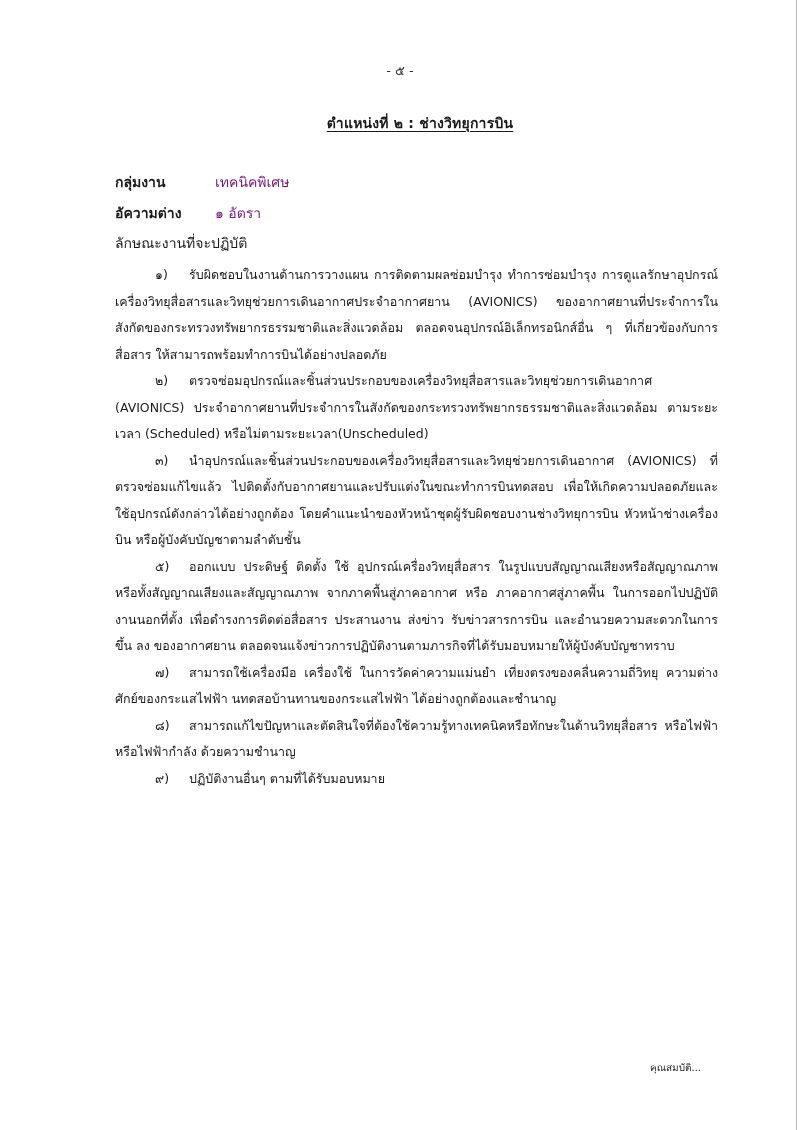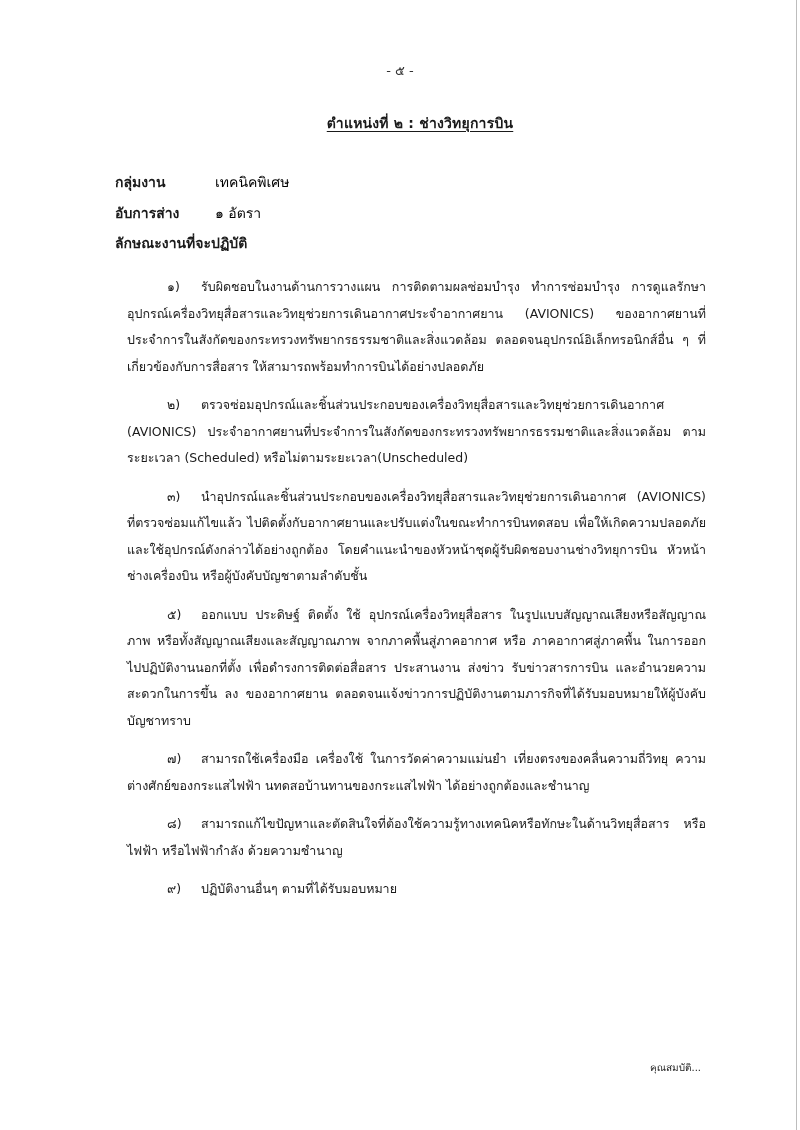--- a/index.html
+++ b/index.html
@@ -56,40 +56,40 @@
     left: 115px;
     font-size: 14px;
     display: flex;
   }
   .field-label {
     width: 100px;
     font-weight: bold;
   }
   .field-value {
     font-weight: normal;
-    color: #000000;
+    color: #701a75;
   }
   .section-heading {
     position: absolute;
     left: 115px;
     top: 232px;
     font-size: 14px;
-    font-weight: bold;
+    font-weight: normal;
   }
   .duties {
     position: absolute;
     left: 115px;
     top: 262px;
     width: 603px;
     font-size: 12.5px;
     line-height: 26.5px;
     text-align: justify;
   }
   .duty {
-    margin: 12px;
+    margin: 0;
     padding: 0;
   }
   .duty-num {
     display: inline-block;
     padding-left: 40px;
     width: 34px;
   }
   .continue {
     position: absolute;
     top: 1060px;
@@ -106,21 +106,21 @@
 
   <div class="page-number">- ๕ -</div>
 
   <div class="title">ตำแหน่งที่ ๒  :  ช่างวิทยุการบิน</div>
 
   <div class="field-row" style="top:171px;">
     <span class="field-label">กลุ่มงาน</span>
     <span class="field-value">เทคนิคพิเศษ</span>
   </div>
   <div class="field-row" style="top:202px;">
-    <span class="field-label">อับการส่าง</span>
+    <span class="field-label">อัความต่าง</span>
     <span class="field-value">๑ อัตรา</span>
   </div>
 
   <div class="section-heading">ลักษณะงานที่จะปฏิบัติ</div>
 
   <div class="duties">
     <p class="duty"><span class="duty-num">๑)</span><span>รับผิดชอบในงานด้านการวางแผน การติดตามผลซ่อมบำรุง ทำการซ่อมบำรุง การดูแลรักษาอุปกรณ์เครื่องวิทยุสื่อสารและวิทยุช่วยการเดินอากาศประจำอากาศยาน (AVIONICS) ของอากาศยานที่ประจำการในสังกัดของกระทรวงทรัพยากรธรรมชาติและสิ่งแวดล้อม ตลอดจนอุปกรณ์อิเล็กทรอนิกส์อื่น ๆ ที่เกี่ยวข้องกับการสื่อสาร ให้สามารถพร้อมทำการบินได้อย่างปลอดภัย</span></p>
     <p class="duty"><span class="duty-num">๒)</span><span>ตรวจซ่อมอุปกรณ์และชิ้นส่วนประกอบของเครื่องวิทยุสื่อสารและวิทยุช่วยการเดินอากาศ (AVIONICS) ประจำอากาศยานที่ประจำการในสังกัดของกระทรวงทรัพยากรธรรมชาติและสิ่งแวดล้อม ตามระยะเวลา (Scheduled) หรือไม่ตามระยะเวลา(Unscheduled)</span></p>
     <p class="duty"><span class="duty-num">๓)</span><span>นำอุปกรณ์และชิ้นส่วนประกอบของเครื่องวิทยุสื่อสารและวิทยุช่วยการเดินอากาศ (AVIONICS) ที่ตรวจซ่อมแก้ไขแล้ว ไปติดตั้งกับอากาศยานและปรับแต่งในขณะทำการบินทดสอบ เพื่อให้เกิดความปลอดภัยและใช้อุปกรณ์ดังกล่าวได้อย่างถูกต้อง โดยคำแนะนำของหัวหน้าชุดผู้รับผิดชอบงานช่างวิทยุการบิน หัวหน้าช่างเครื่องบิน หรือผู้บังคับบัญชาตามลำดับชั้น</span></p>
     <p class="duty"><span class="duty-num">๕)</span><span>ออกแบบ ประดิษฐ์ ติดตั้ง ใช้ อุปกรณ์เครื่องวิทยุสื่อสาร ในรูปแบบสัญญาณเสียงหรือสัญญาณภาพ หรือทั้งสัญญาณเสียงและสัญญาณภาพ จากภาคพื้นสู่ภาคอากาศ หรือ ภาคอากาศสู่ภาคพื้น ในการออกไปปฏิบัติงานนอกที่ตั้ง เพื่อดำรงการติดต่อสื่อสาร ประสานงาน ส่งข่าว รับข่าวสารการบิน และอำนวยความสะดวกในการขึ้น ลง ของอากาศยาน ตลอดจนแจ้งข่าวการปฏิบัติงานตามภารกิจที่ได้รับมอบหมายให้ผู้บังคับบัญชาทราบ</span></p>

